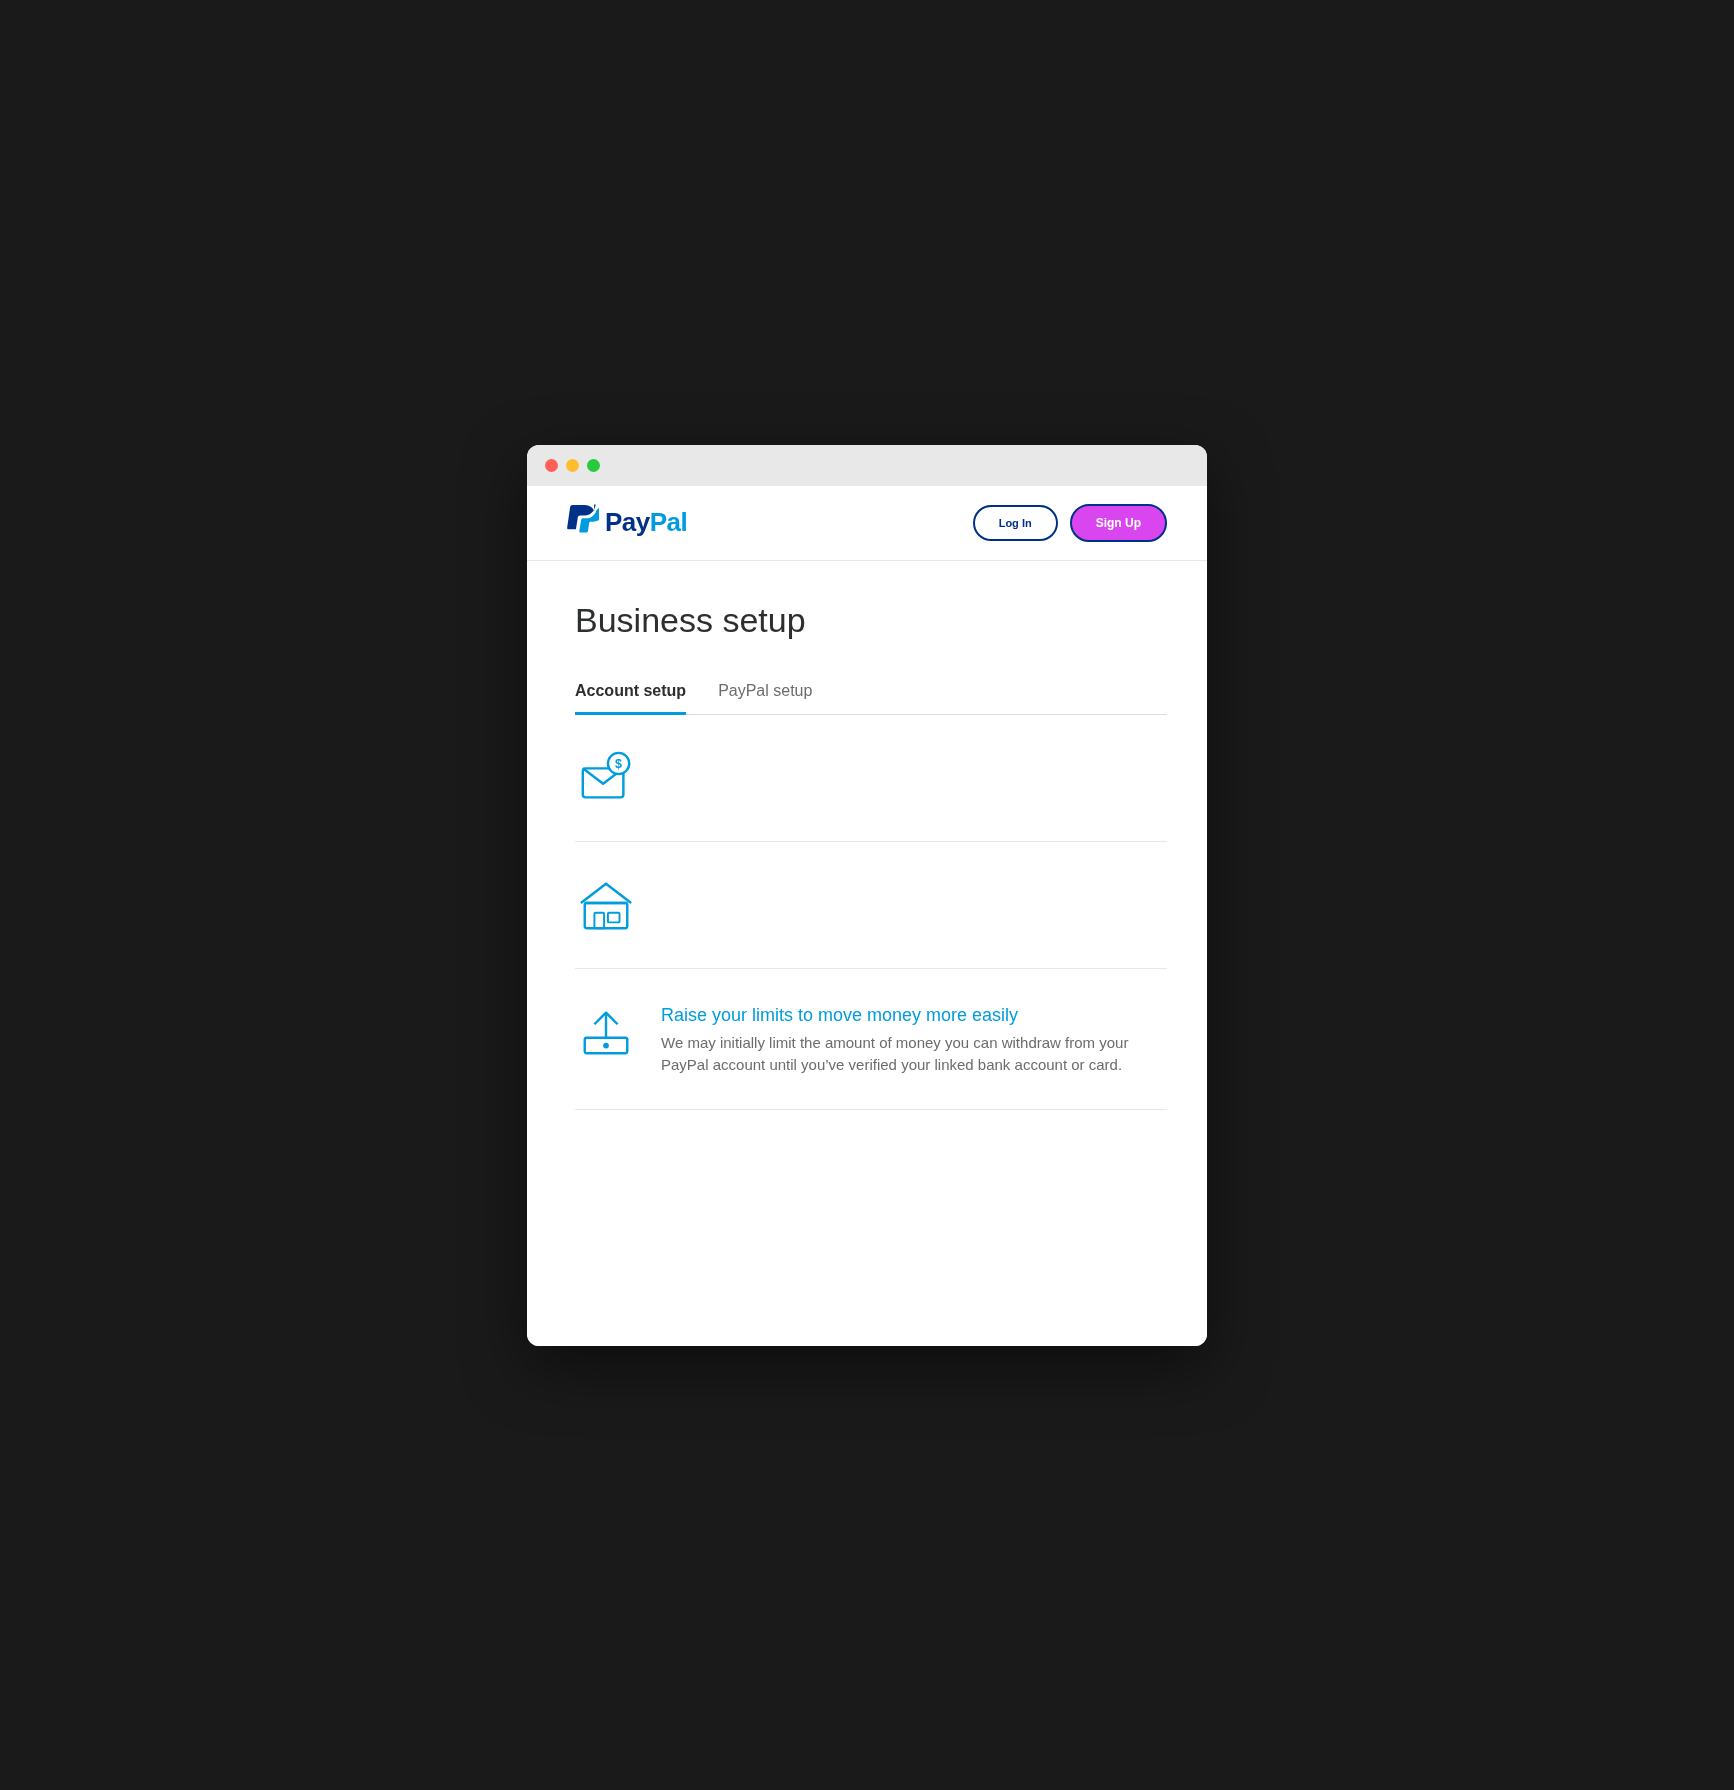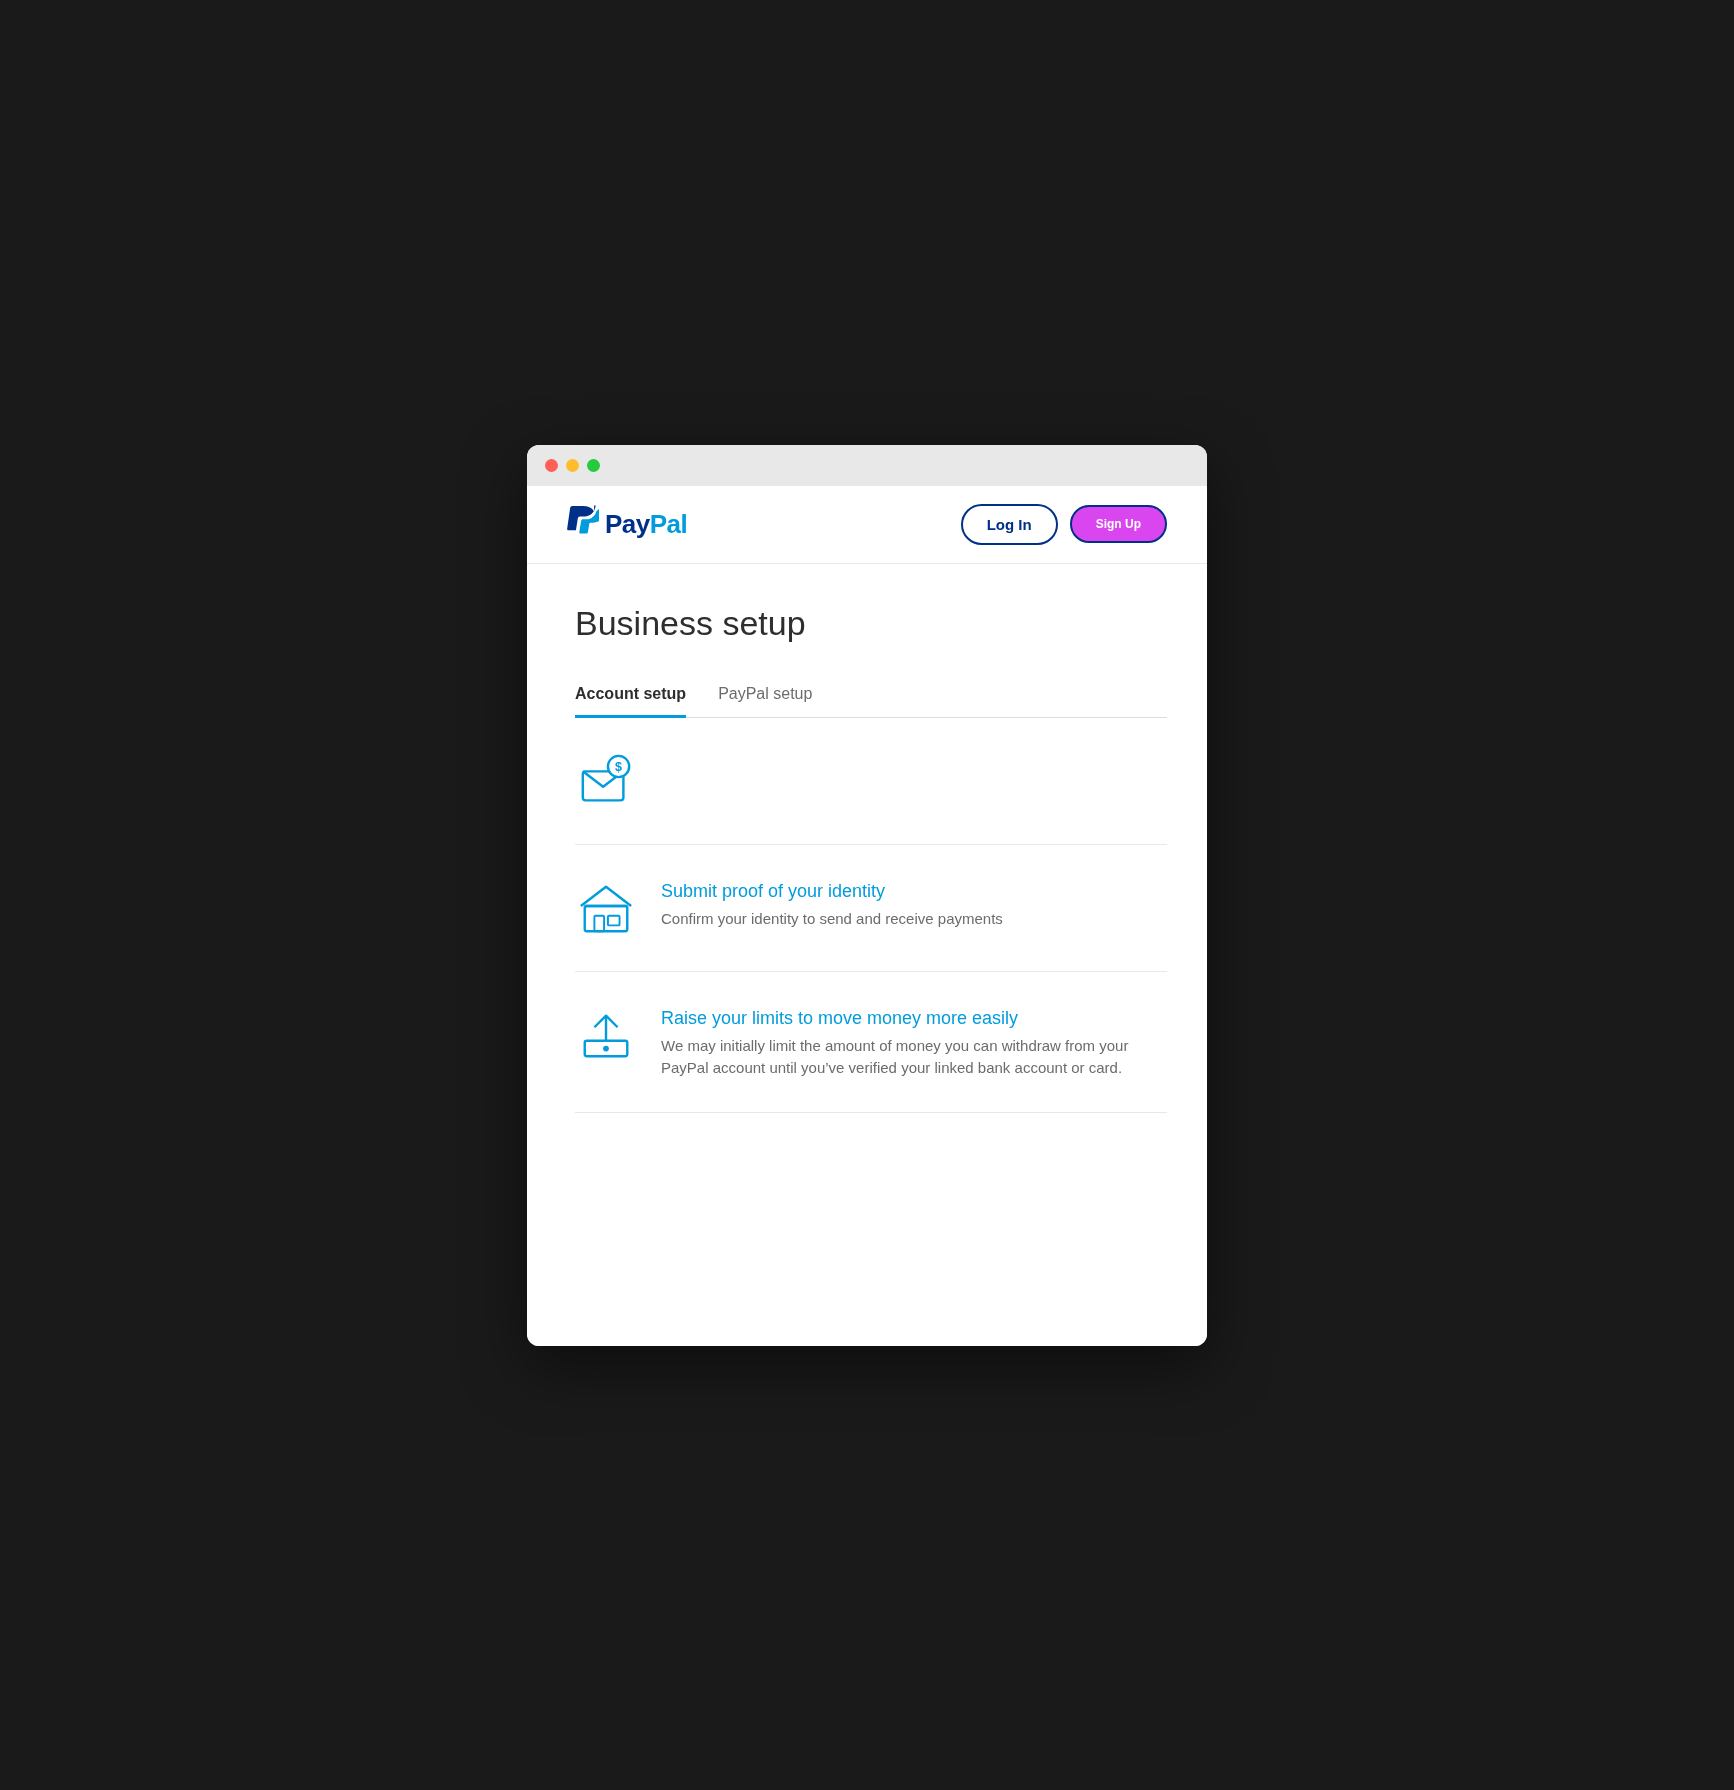--- a/index.html
+++ b/index.html
@@ -80,21 +80,21 @@
       gap: 12px;
       align-items: center;
     }
 
     .btn-login {
       background: transparent;
       border: 2px solid #003087;
       color: #003087;
       padding: 10px 24px;
       border-radius: 30px;
-      font-size: 15px;
+      font-size: 11px;
       font-weight: 600;
       cursor: pointer;
     }
 
     .btn-signup {
       background: #d946ef;
       border: 2px solid #003087;
       color: #fff;
       padding: 10px 24px;
       border-radius: 30px;
@@ -248,24 +248,20 @@
             <svg viewBox="0 0 60 60" fill="none" xmlns="http://www.w3.org/2000/svg">
 
               <rect x="8" y="28" width="44" height="26" rx="2" stroke="#009cde" stroke-width="2.5" fill="none"></rect>
               <polyline points="4,28 30,8 56,28" stroke="#009cde" stroke-width="2.5" fill="none" stroke-linejoin="round"></polyline>
               <rect x="18" y="38" width="10" height="16" rx="1" stroke="#009cde" stroke-width="2" fill="none"></rect>
               <rect x="32" y="38" width="12" height="10" rx="1" stroke="#009cde" stroke-width="2" fill="none"></rect>
 
               <line x1="8" y1="28" x2="52" y2="28" stroke="#009cde" stroke-width="2.5"></line>
             </svg>
           </div>
-          <div class="item-text">
-            <div class="item-title">Submit proof of your identity</div>
-            <div class="item-desc">Confirm your identity to send and receive payments</div>
-          </div>
         </div>
 
 
         <div class="setup-item">
           <div class="item-icon">
             <svg viewBox="0 0 60 60" fill="none" xmlns="http://www.w3.org/2000/svg">
 
               <rect x="8" y="36" width="44" height="16" rx="2" stroke="#009cde" stroke-width="2.5" fill="none"></rect>
 
               <line x1="30" y1="10" x2="30" y2="36" stroke="#009cde" stroke-width="2.5"></line>

